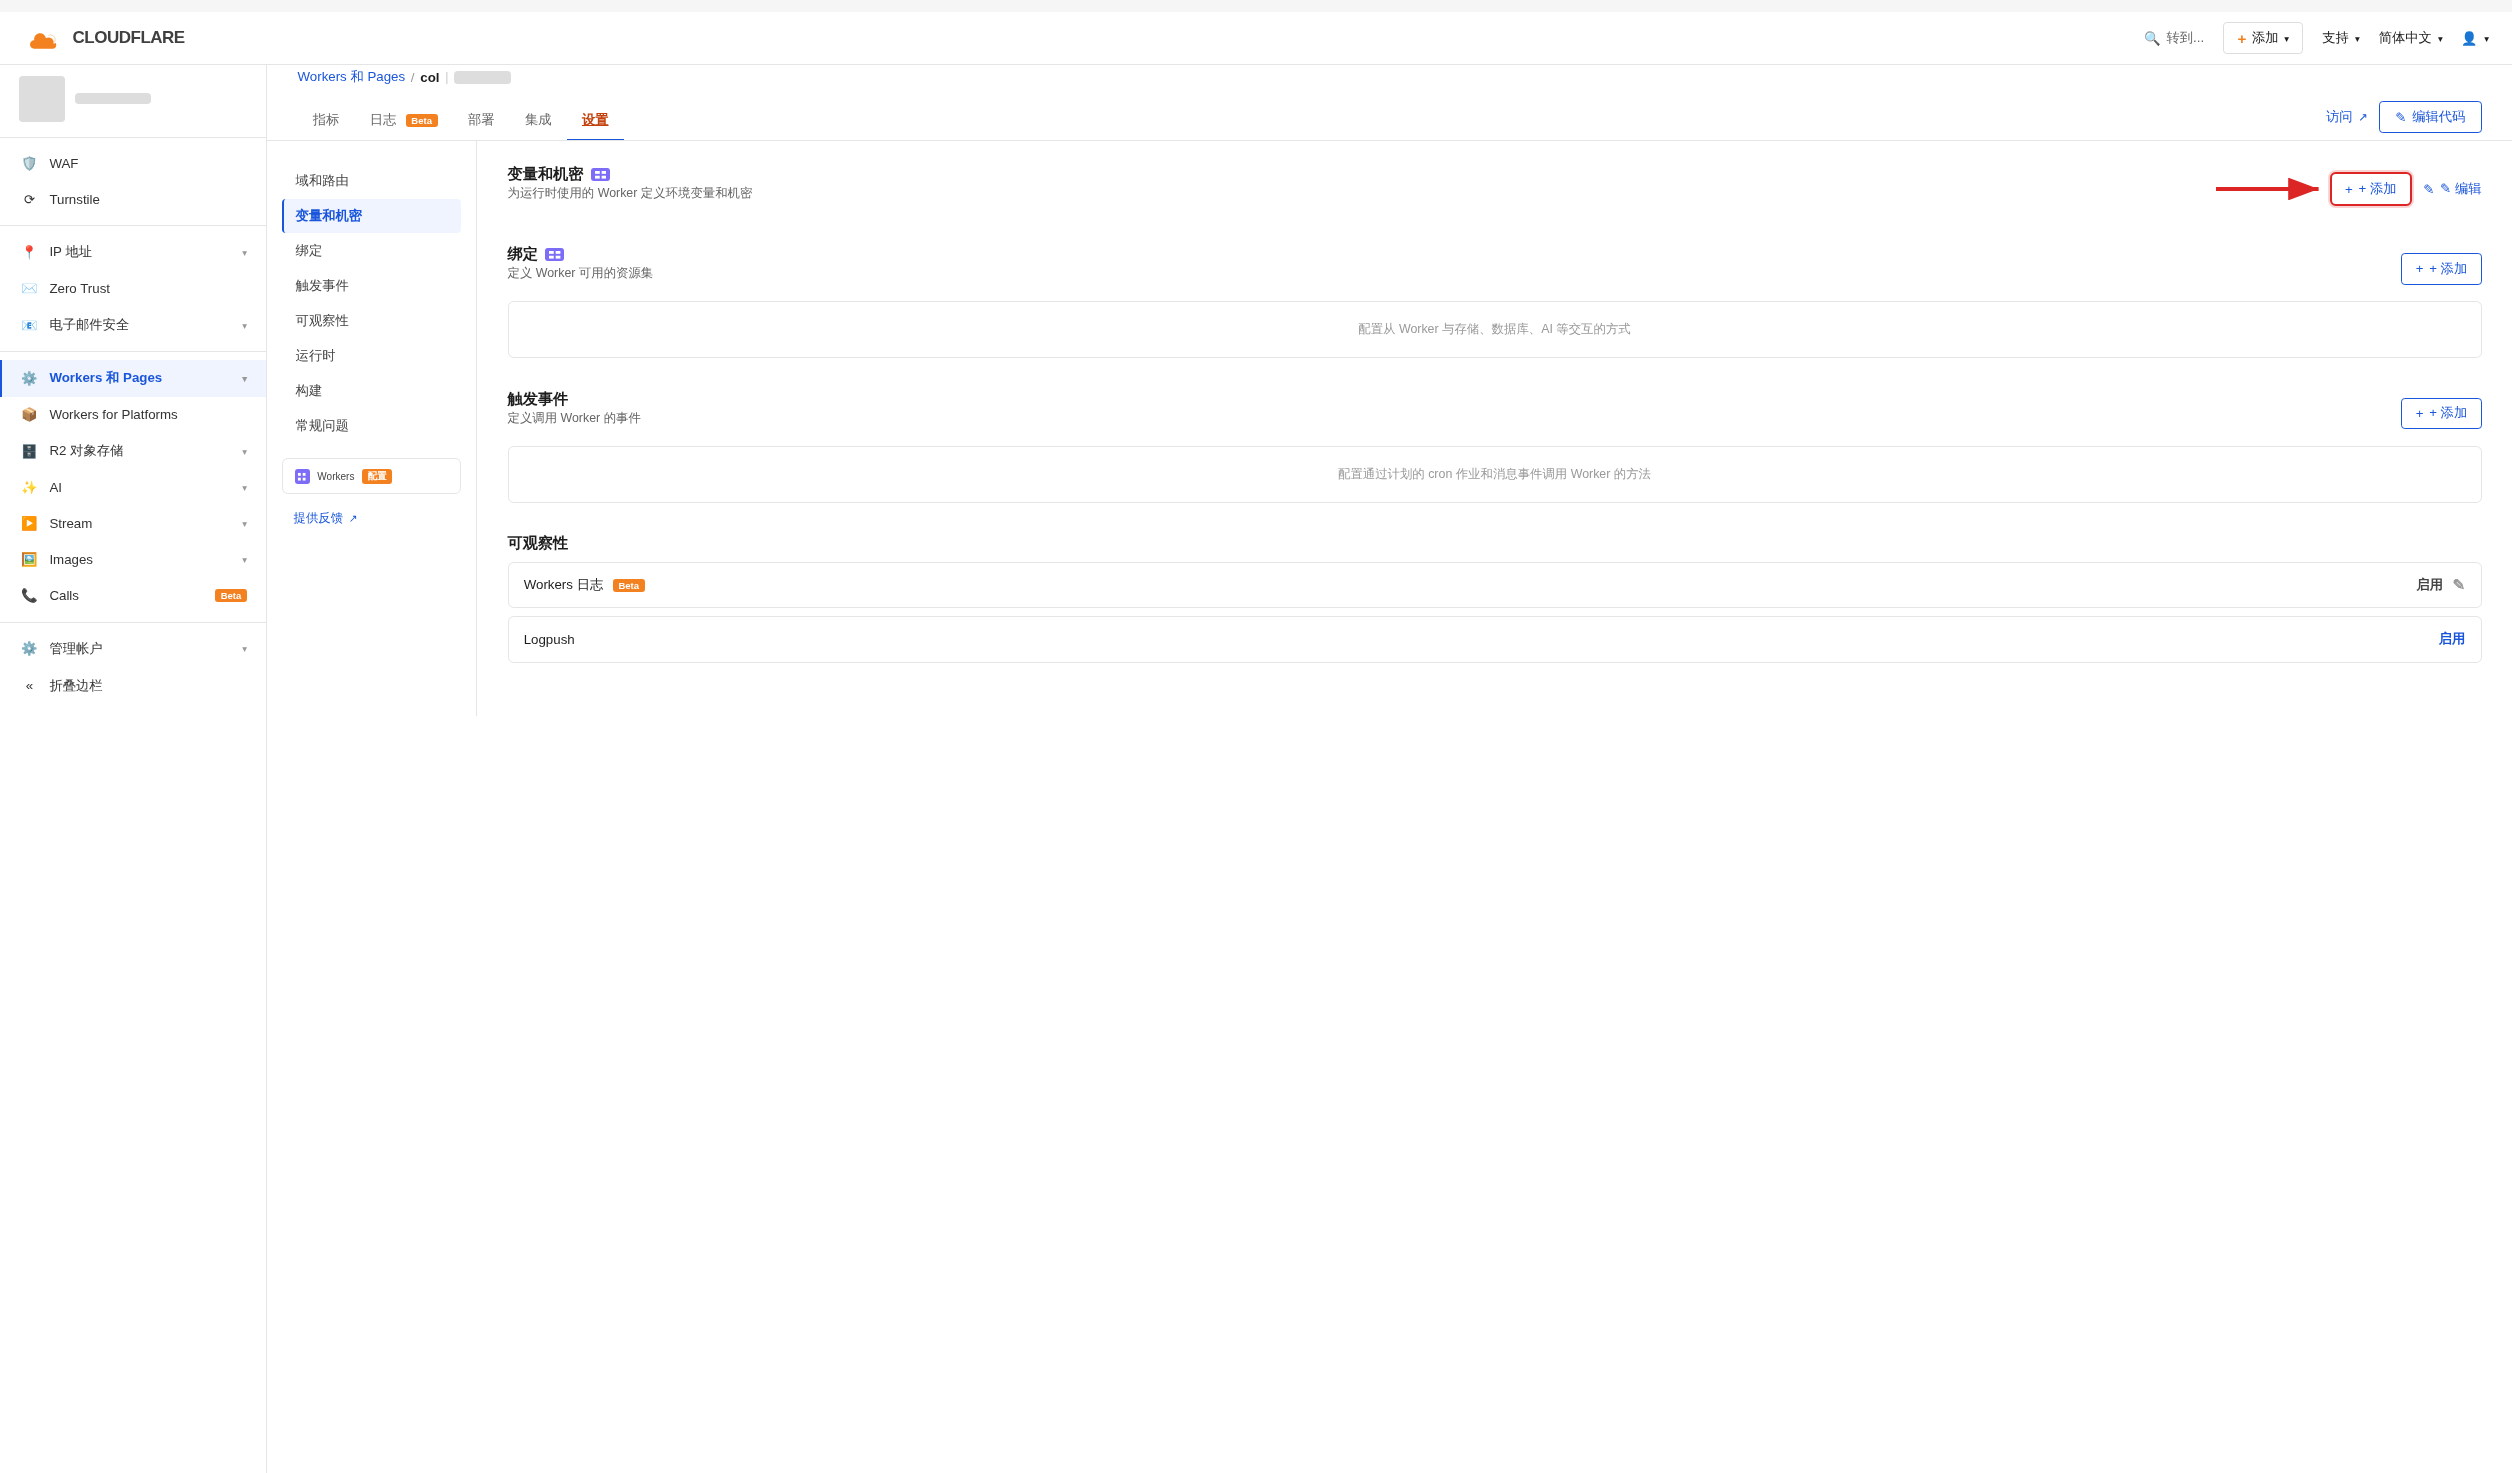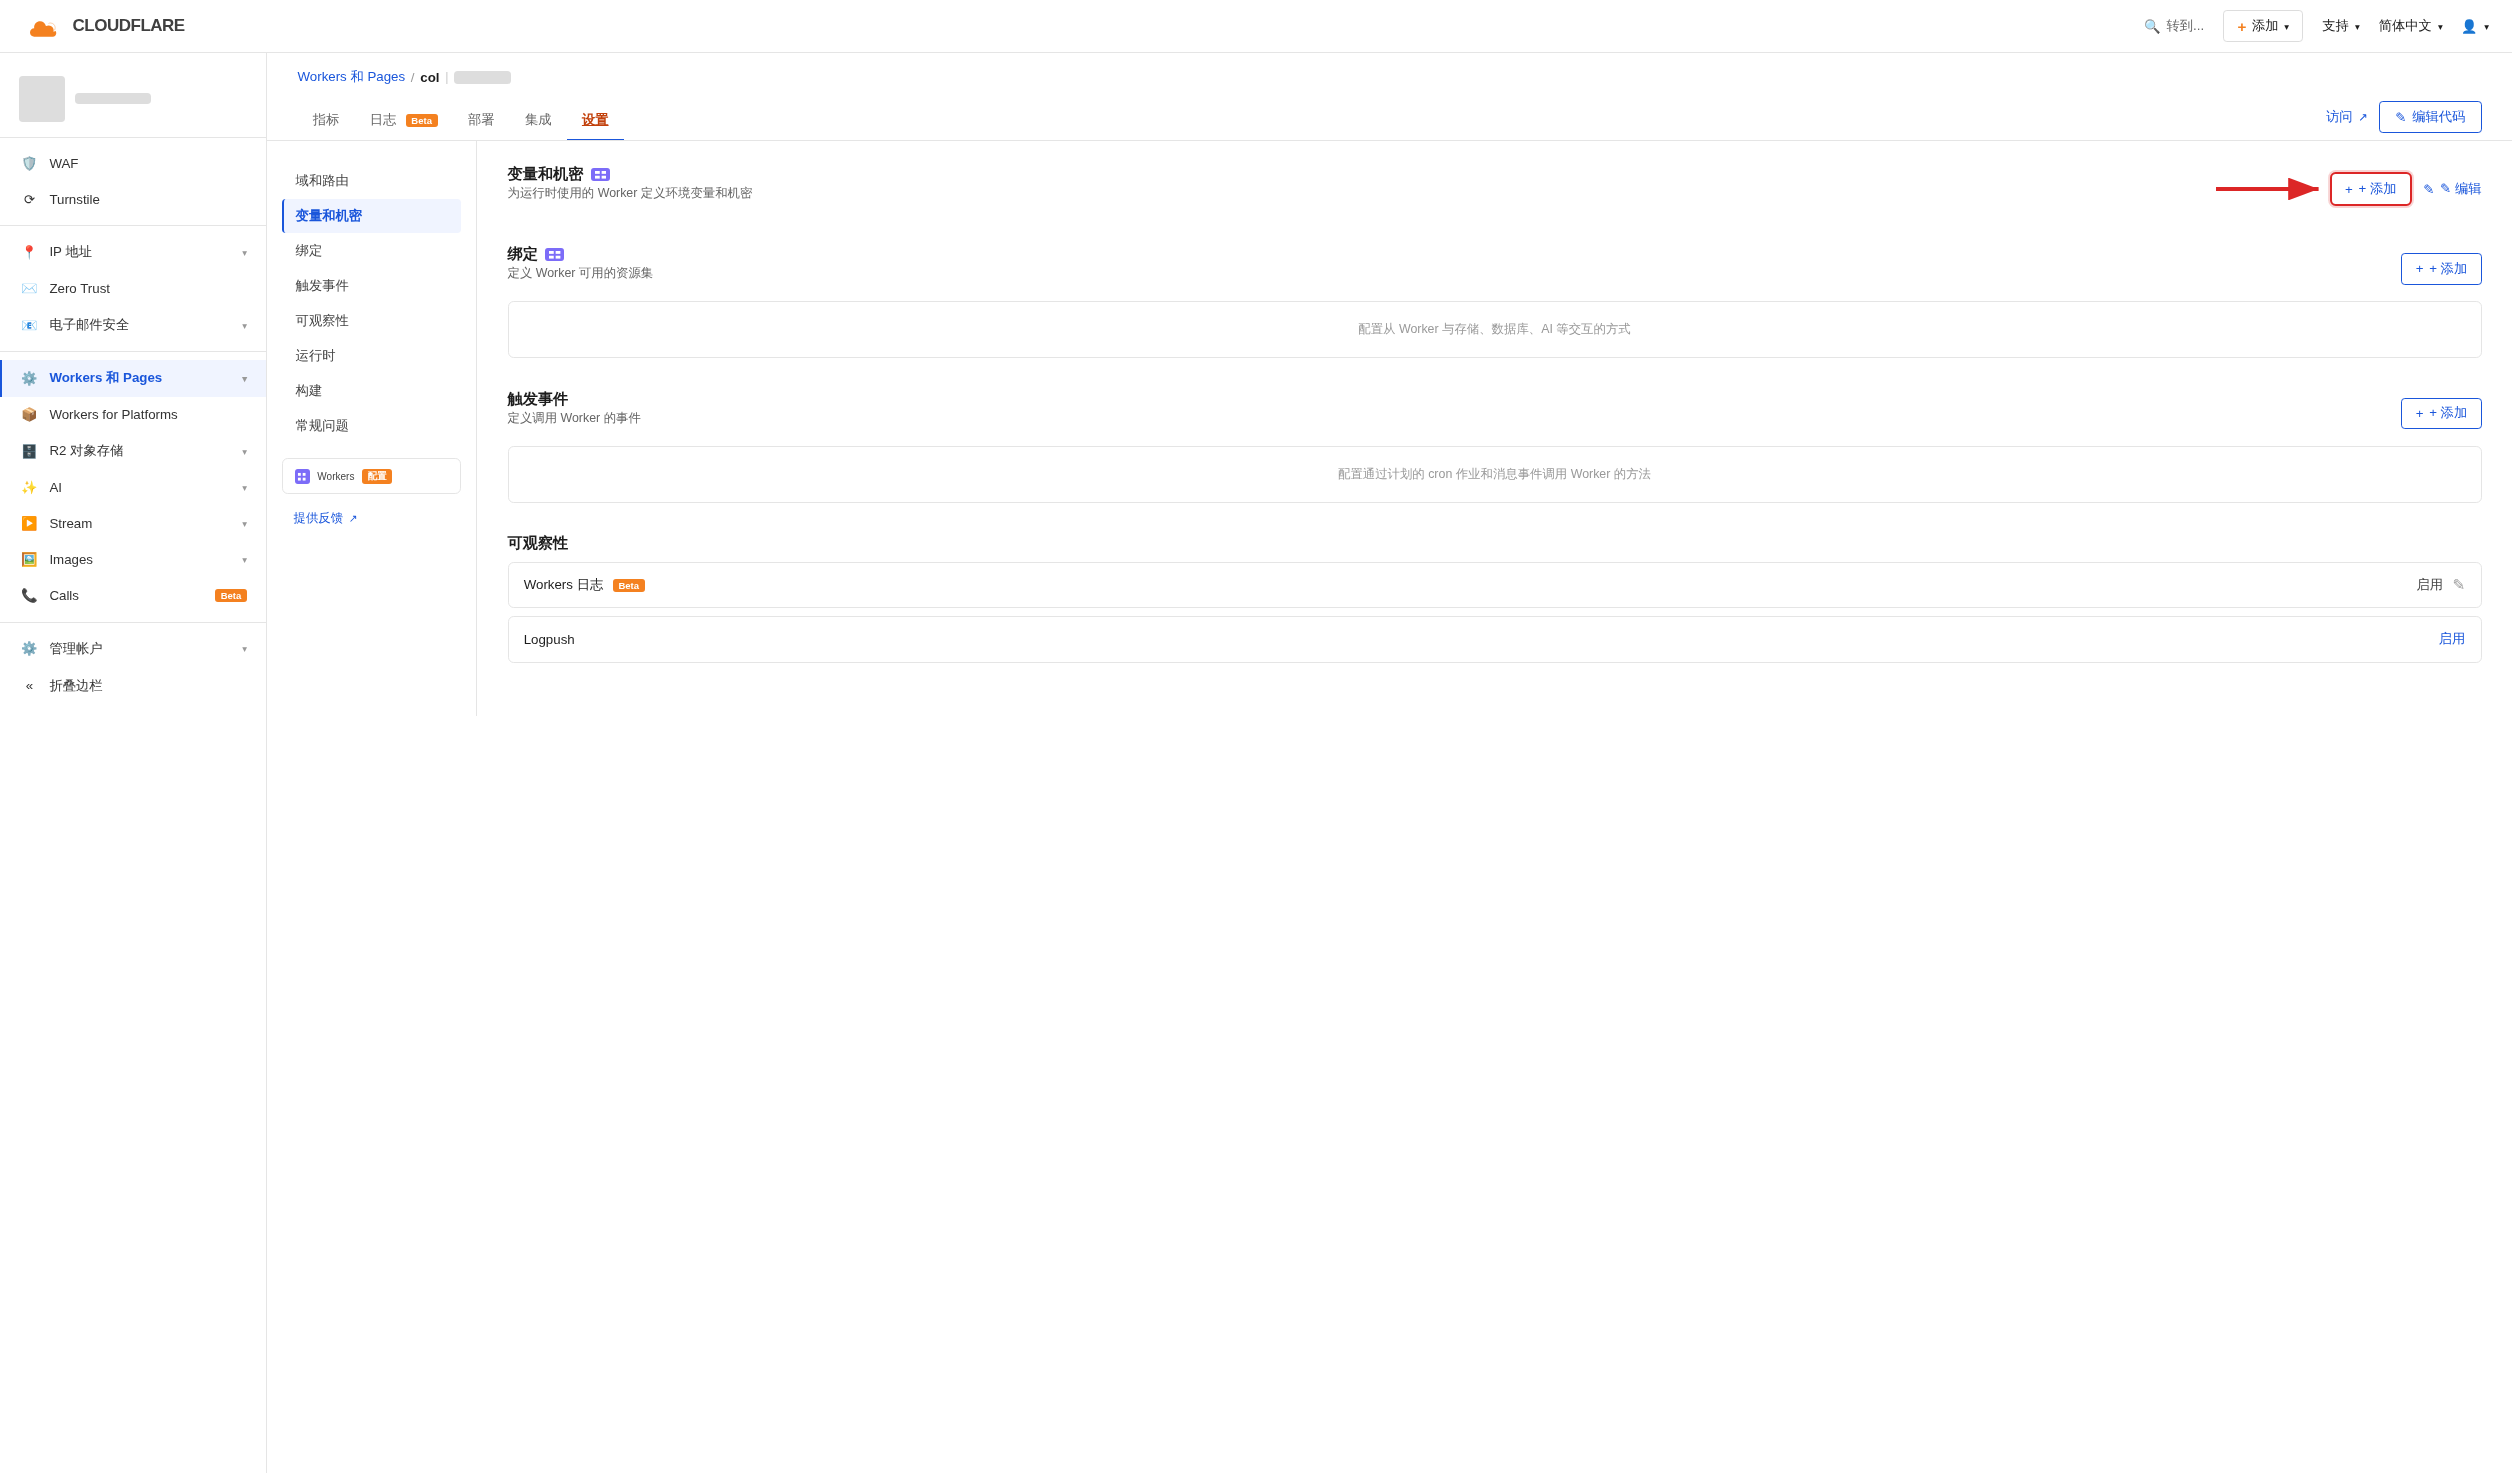--- a/index.html
+++ b/index.html
@@ -2,21 +2,21 @@
 <html><head>
   <meta charset="utf-8">
   <style>
     * { box-sizing: border-box; margin: 0; padding: 0; }
     body { font-family: -apple-system, BlinkMacSystemFont, 'Segoe UI', sans-serif; background: #f6f6f6; color: #1d1d1d; font-size: 13.3px; }
 
     
     .topnav {
       display: flex; align-items: center; justify-content: space-between;
       background: #fff; border-bottom: 1px solid #e5e5e5;
-      padding: 0 23px; height: 53px; position: fixed; top: 0; left: 0; right: 0; z-index: 100;
+      padding: 0 23px; height: 53px; position: fixed; top: 12px; left: 0; right: 0; z-index: 100;
     }
     .topnav-logo { display: flex; align-items: center; gap: 7.6px; }
     .logo-cloud { width: 42px; height: 27px; }
     .logo-text { font-size: 17px; font-weight: 700; color: #404040; letter-spacing: -0.5px; }
     .topnav-right { display: flex; align-items: center; gap: 19px; }
     .topnav-search { display: flex; align-items: center; gap: 5.7px; color: #666; cursor: pointer; font-size: 13.3px; }
     .topnav-btn { display: flex; align-items: center; gap: 5.7px; background: #fff; border: 1px solid #ddd; border-radius: 3.8px; padding: 5.7px 13.3px; cursor: pointer; font-size: 13.3px; color: #1d1d1d; font-weight: 500; }
     .topnav-btn .plus { color: #f48120; font-weight: 700; font-size: 15.2px; }
     .topnav-link { display: flex; align-items: center; gap: 6px; color: #1d1d1d; font-size: 13.3px; cursor: pointer; }
     .chevron-down { font-size: 9.5px; }
@@ -119,21 +119,21 @@
       border: 1px solid #e5e5e5; border-radius: 5.7px; padding: 19px;
       text-align: center; color: #999; font-size: 12.4px;
     }
 
     
     .obs-row {
       display: flex; align-items: center; justify-content: space-between;
       border: 1px solid #e5e5e5; border-radius: 5.7px; padding: 13.3px 15.2px; margin-bottom: 7.6px;
     }
     .obs-row-left { display: flex; align-items: center; gap: 9.5px; font-size: 13.3px; color: #1d1d1d; }
-    .obs-row-right { display: flex; align-items: flex-end; gap: 9.5px; }
+    .obs-row-right { display: flex; align-items: flex-end; gap: 9.5px; font-weight: bold; }
     .obs-status { font-size: 13.3px; color: #444; }
     .obs-edit-icon { color: #999; cursor: pointer; font-size: 15.2px; }
     .obs-enable-btn { color: #1a56db; font-size: 13.3px; cursor: pointer; }
   </style>
 </head>
 <body>
 
 <nav class="topnav">
   <div class="topnav-logo">
 

